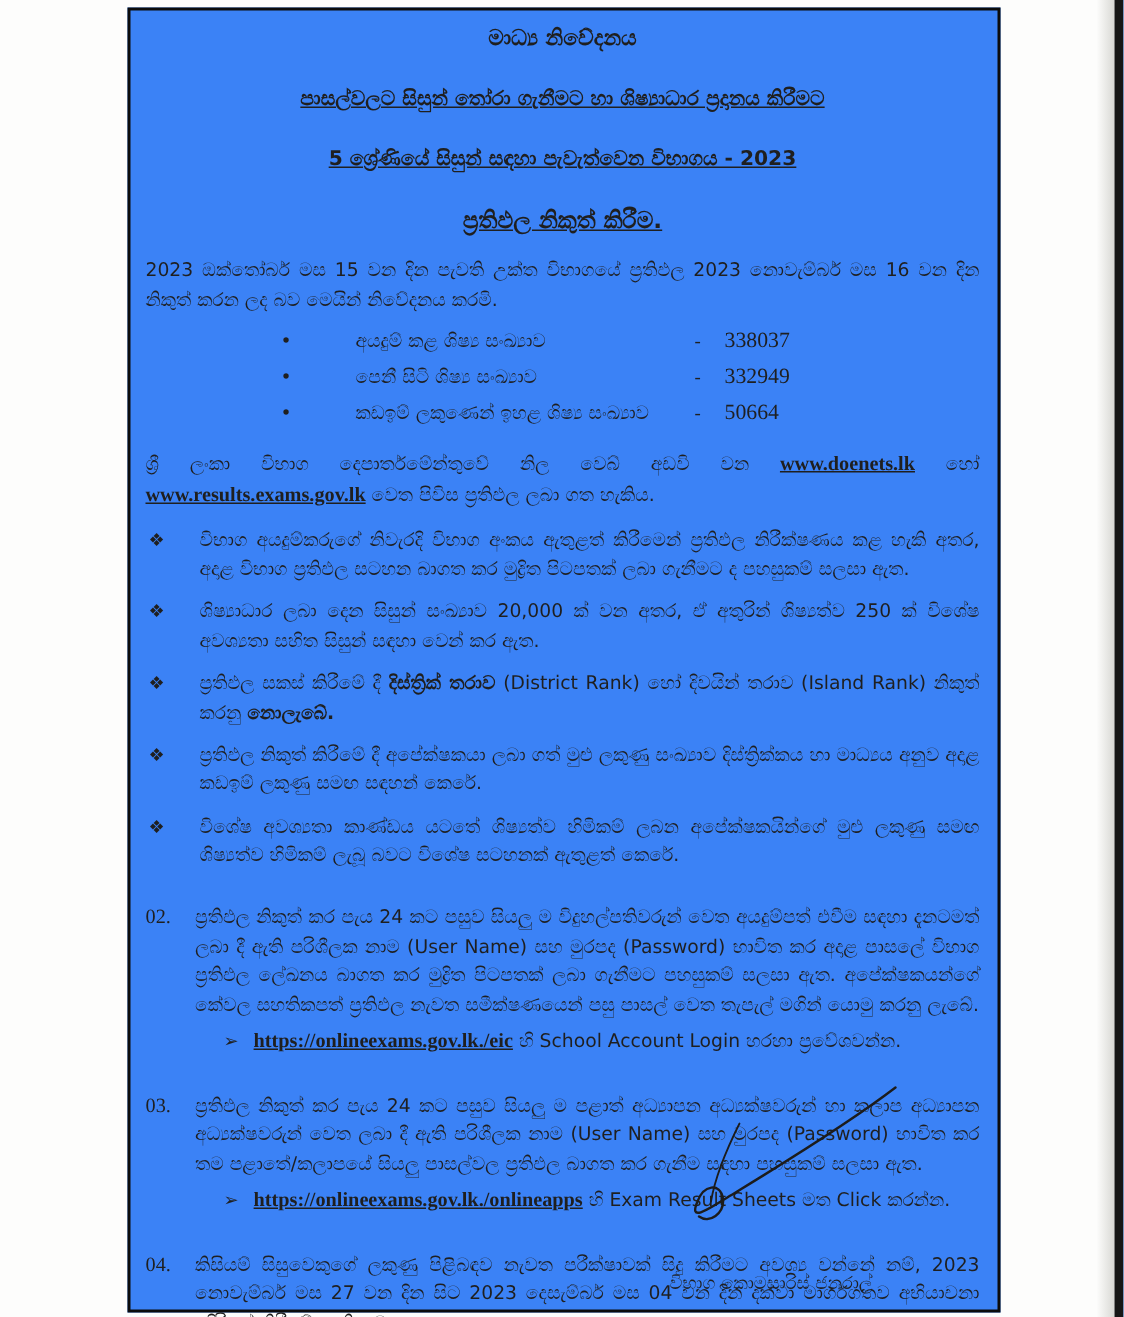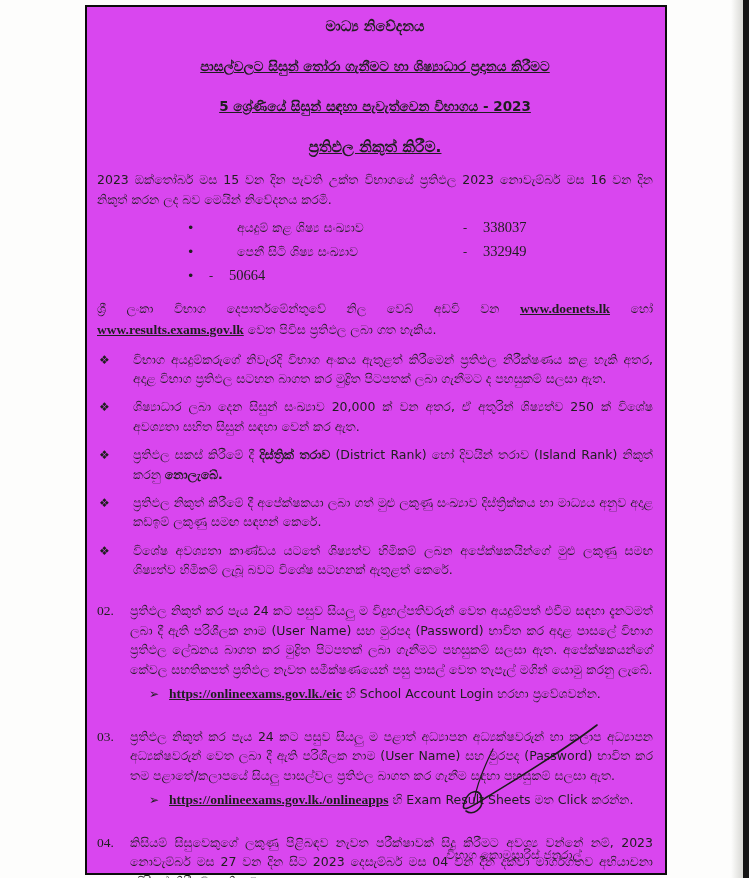--- a/index.html
+++ b/index.html
@@ -6,21 +6,21 @@
   body{
     width:749px;height:878px;position:relative;background:#fdfdfc;
     font-family:"DejaVu Sans","Liberation Sans",sans-serif;
     color:#1f1f1f;overflow:hidden;
   }
   .edge-shade{position:absolute;top:0;right:6px;width:12px;height:100%;
     background:linear-gradient(to right,#fdfdfc,#d8d8d4);}
   .edge-dark{position:absolute;top:0;right:0;width:6px;height:100%;background:#161616;}
   .doc{
     position:absolute;left:85px;top:5px;width:556px;height:840px;
-    border:2px solid #0c0c0c;background:#d946ef;
+    border:2px solid #0c0c0c;background:#3b82f6;
     padding:8px 12px 18px 10px;
     font-size:12.5px;line-height:1.55;
   }
   .t1{text-align:center;font-weight:bold;font-size:14.5px;}
   .t2,.t3{text-align:center;font-weight:bold;font-size:13.5px;text-decoration:underline;margin-top:19px;}
   .t4{text-align:center;font-weight:bold;font-size:15.5px;text-decoration:underline;margin-top:18px;}
   .para{text-align:justify;margin-top:11px;}
   .lnk{font-family:"Liberation Serif","DejaVu Serif",serif;font-weight:bold;
        text-decoration:underline;font-size:13.5px;}
   .stats{margin:7px 0 2px 90px;}
@@ -71,20 +71,21 @@
       <span class="s-value">338037</span>
     </div>
     <div class="s-row">
       <span class="s-bullet">•</span>
       <span class="s-label">පෙනී සිටි ශිෂ්‍ය සංඛ්‍යාව</span>
       <span class="s-dash">-</span>
       <span class="s-value">332949</span>
     </div>
     <div class="s-row">
       <span class="s-bullet">•</span>
+      <span class="s-label">කඩඉම් ලකුණෙන් ඉහළ ශිෂ්‍ය සංඛ්‍යාව</span>
       <span class="s-dash">-</span>
       <span class="s-value">50664</span>
     </div>
   </div>
 
   <div class="para">
     <span>ශ්‍රී ලංකා විභාග දෙපාර්තමේන්තුවේ නිල වෙබ් අඩවි වන </span><span class="lnk">www.doenets.lk</span><span> හෝ </span><span class="lnk">www.results.exams.gov.lk</span><span> වෙත පිවිස ප්‍රතිඵල ලබා ගත හැකිය.</span>
   </div>
 
   <div class="note">

